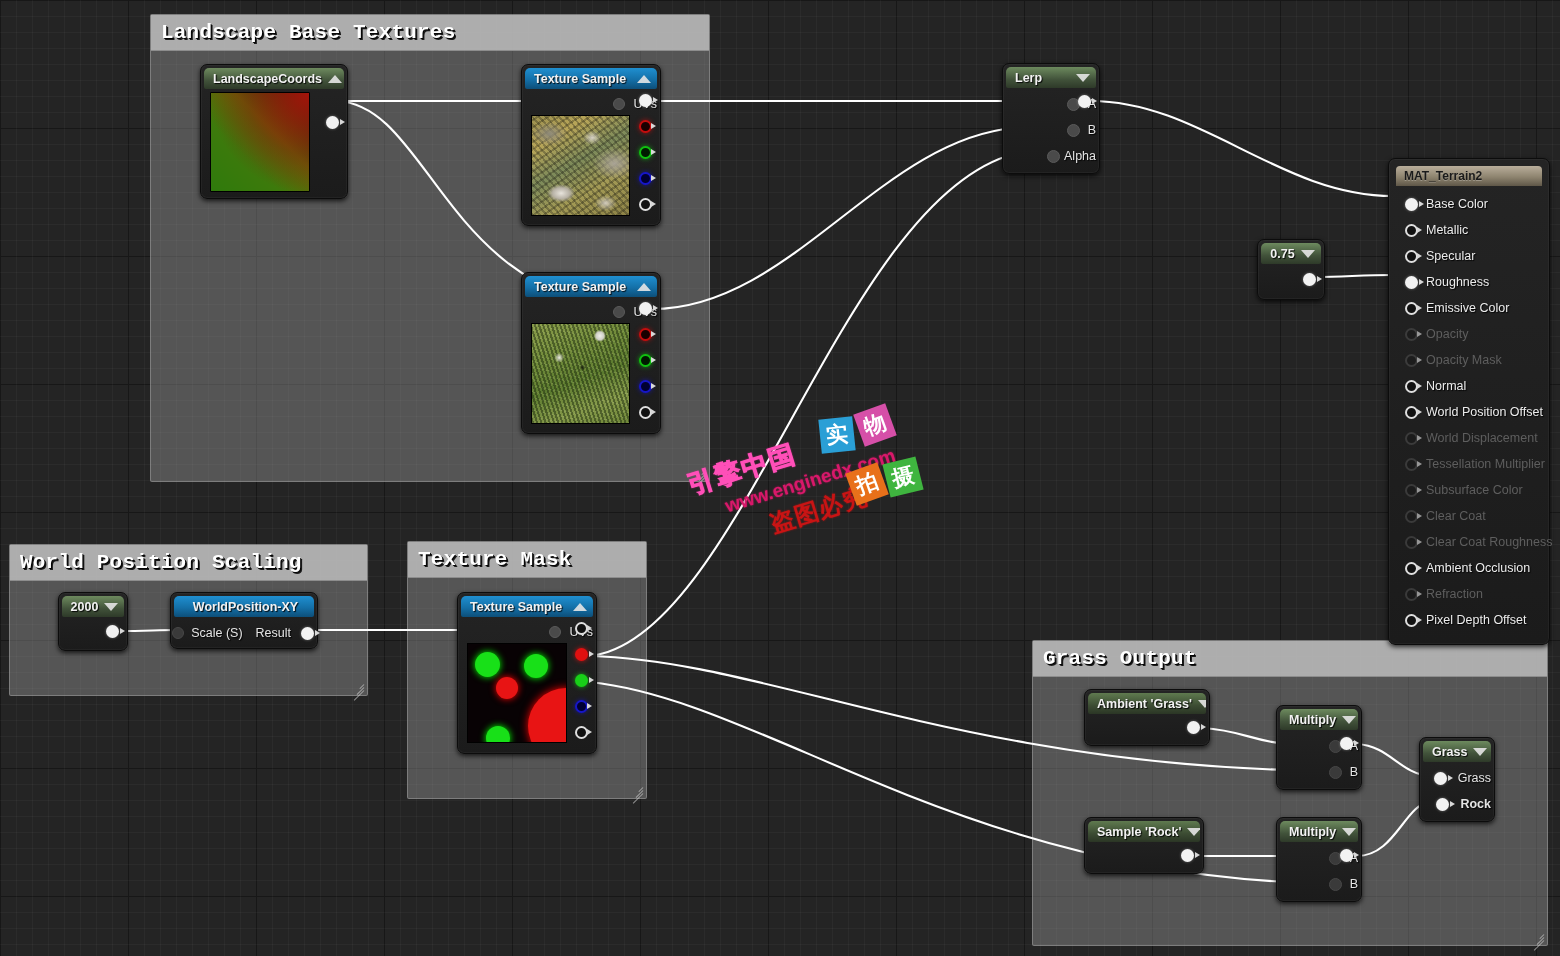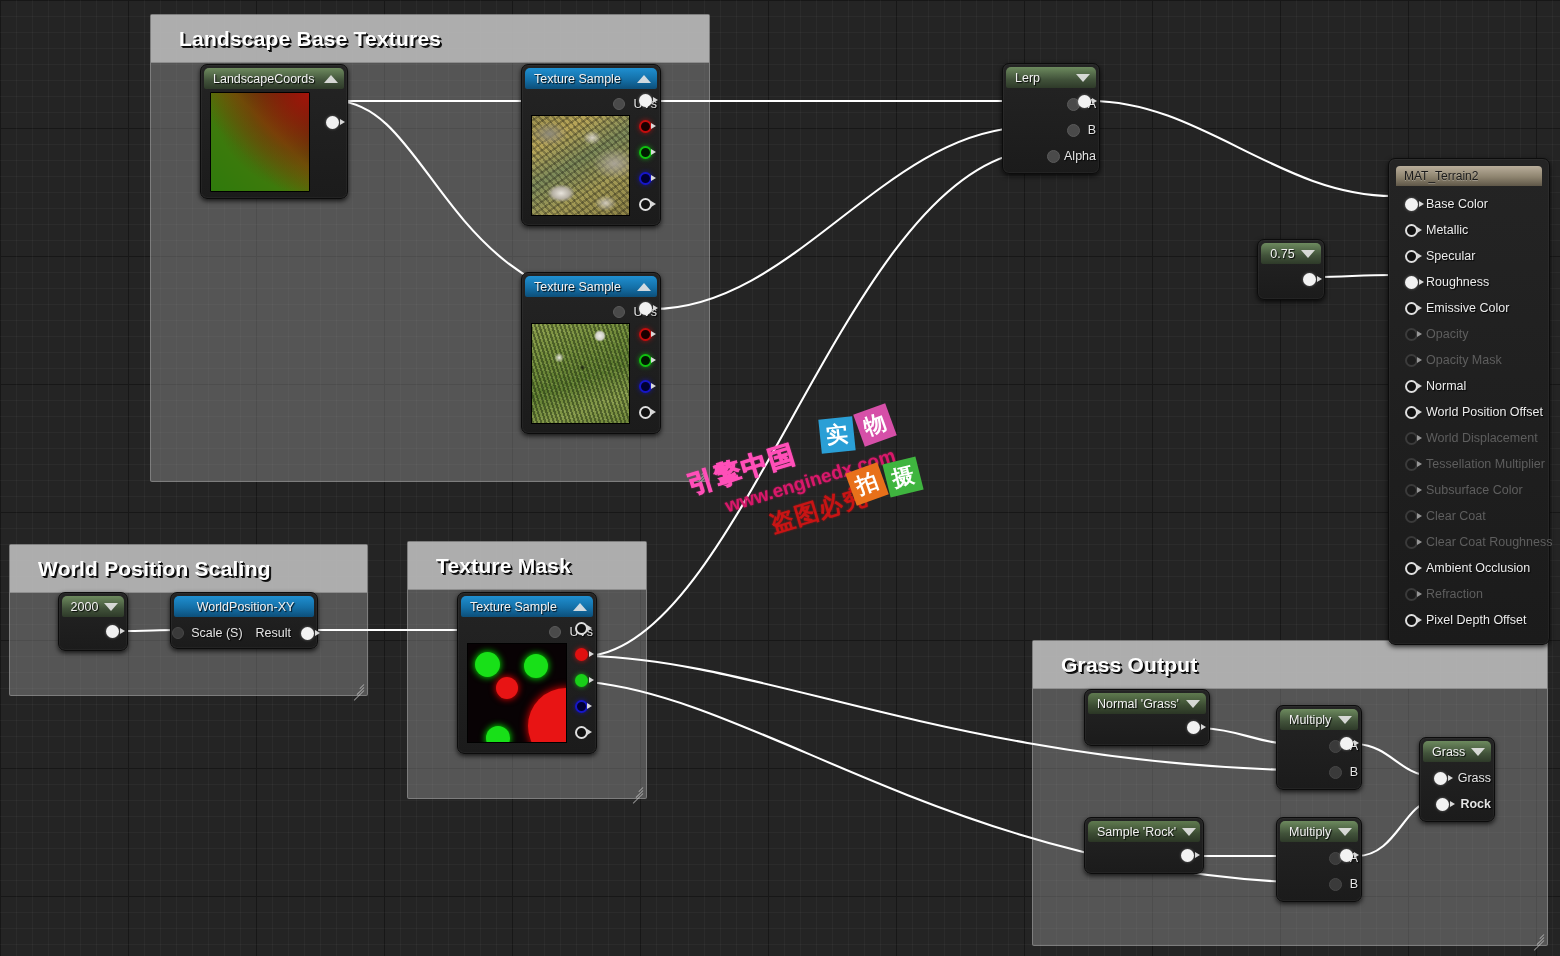--- a/index.html
+++ b/index.html
@@ -25,26 +25,27 @@
 
   
   .comment {
     position: absolute;
     background: rgba(160,160,160,0.40);
     border: 1px solid rgba(200,200,200,0.35);
     border-radius: 2px;
     z-index: 1;
   }
   .comment-header {
-    height: 48px;
+    height: 36px;
     background: rgba(186,186,186,0.88);
     border-bottom: 1px solid rgba(120,120,120,0.6);
     display: flex;
     align-items: center;
-    padding-left: 28px;
+    padding-left: 10px;
+    font-family: Liberation Mono, monospace;
   }
   .comment-title {
     font-size: 21px;
     font-weight: bold;
     color: #ffffff;
     text-shadow: 2px 2px 0 rgba(0,0,0,0.85), 1px 1px 0 rgba(0,0,0,0.85);
     letter-spacing: 0.2px;
     white-space: nowrap;
   }
   .comment-resize {
@@ -79,21 +80,21 @@
     position: relative;
     height: 21px;
     border-radius: 5px 5px 2px 2px;
     display: flex;
     align-items: center;
     padding: 0 6px 0 9px;
     overflow: hidden;
   }
   .node-title .tt {
     font-size: 12.5px;
-    font-weight: normal;
+    font-weight: bold;
     color: #f2f2f2;
     text-shadow: 1px 1px 1px rgba(0,0,0,0.9);
     white-space: nowrap;
     flex: 1;
   }
   .title-green { background: linear-gradient(to bottom, #6d8a5e 0%, #41523a 60%, #2e3a29 100%); }
   .title-blue  { background: linear-gradient(to bottom, #1f8fd0 0%, #1470a8 55%, #0d4f79 100%); }
   .title-tan   { background: linear-gradient(to bottom, #b9ae9b 0%, #8e846f 55%, #5f5748 100%); }
   .title-olive { background: linear-gradient(to bottom, #5f7a4f 0%, #3c4c33 60%, #2b3625 100%); }
 
@@ -507,21 +508,21 @@
       <div class="pin whiteh" style="position:absolute; right:5px; top:5px;"></div>
       <div class="pin red" style="position:absolute; right:5px; top:31px;"></div>
       <div class="pin greenf" style="position:absolute; right:5px; top:57px;"></div>
       <div class="pin blueh" style="position:absolute; right:5px; top:83px;"></div>
       <div class="pin whiteh" style="position:absolute; right:5px; top:109px;"></div>
     </div>
   </div>
 
   <div class="node" style="left:1084px; top:689px; width:126px;">
     <div class="node-title title-olive">
-      <span class="tt">Normal 'Grass'</span>
+      <span class="tt">Ambient 'Grass'</span>
       <span class="caret down"></span>
     </div>
     <div class="node-body" style="height:28px;">
       <div class="pin filled" style="position:absolute; right:6px; top:7px;"></div>
     </div>
   </div>
 
   <div class="node" style="left:1084px; top:817px; width:120px;">
     <div class="node-title title-olive">
       <span class="tt">Sample 'Rock'</span>

